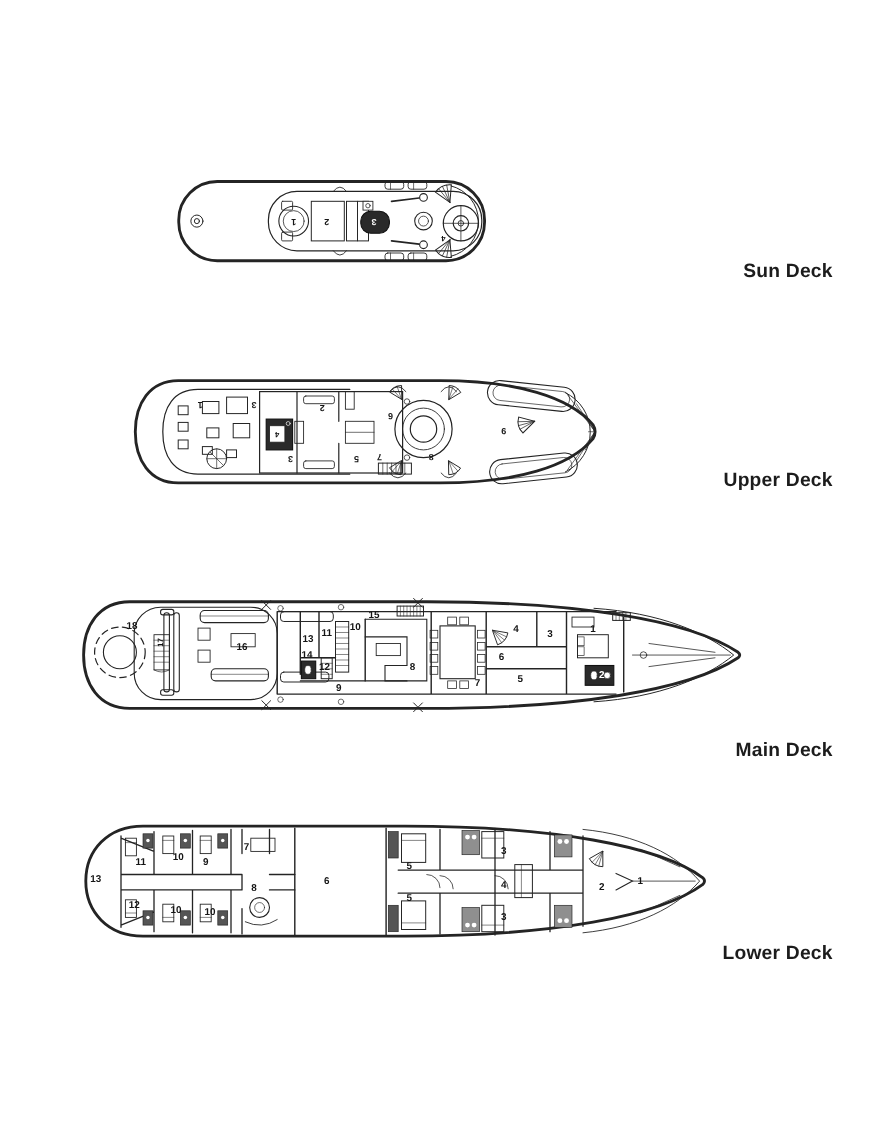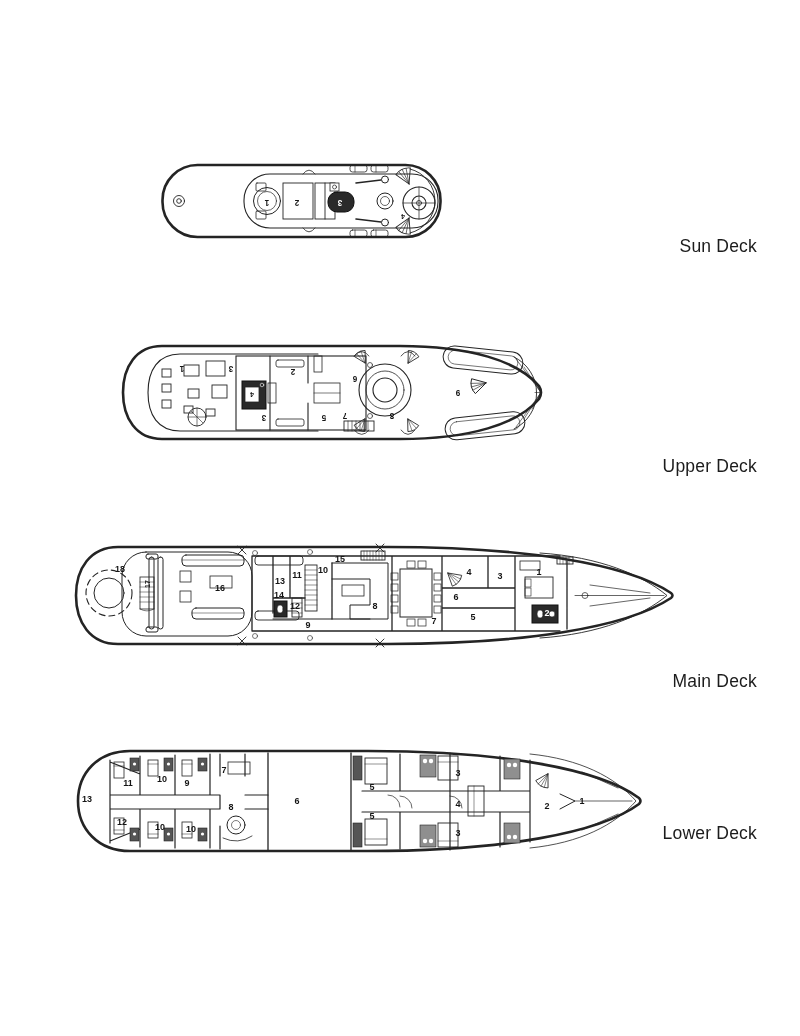--- a/index.html
+++ b/index.html
@@ -1,20 +1,20 @@
 <!DOCTYPE html>
 <html style="--line: #1f1f1f; --label: #1c1c1c; --bg: #ffffff;"><head>
 <meta charset="utf-8">
 <style>
   :root{ --bg:#ffffff; --line:#1f1f1f; --label:#1c1c1c; }
   html,body{margin:0;padding:0;background:var(--bg);}
   .canvas{position:relative;width:800px;height:1036px;background:var(--bg);overflow:hidden;
           font-family:"Liberation Sans",sans-serif;}
   .deck-plan{position:absolute;}
-  .deck-label{position:absolute;right:43px;font-size:17.5px;font-weight:400;
+  .deck-label{position:absolute;right:43px;font-size:17.5px;font-weight:700;
               letter-spacing:.2px;color:var(--label);white-space:nowrap;}
   .num{font-family:"Liberation Sans",sans-serif;font-size:8.2px;font-weight:700;
        fill:#151515;stroke:none;text-anchor:middle;dominant-baseline:central;}
   .num-big{font-size:9px;}
   .num-w{fill:#ffffff;}
 </style>
 </head>
 <body>
 
 <div class="canvas">
@@ -173,21 +173,21 @@
         <text class="num" x="134" y="51" transform="rotate(180 134 51)" style="font-size:7px">4</text>
         <text class="num" x="146" y="74" transform="rotate(180 146 74)">3</text>
         <text class="num" x="206" y="74" transform="rotate(180 206 74)">5</text>
         <text class="num" x="237" y="35" transform="rotate(180 237 35)">6</text>
         <text class="num" x="227" y="72" transform="rotate(180 227 72)">7</text>
         <text class="num" x="274" y="72" transform="rotate(180 274 72)">8</text>
         <text class="num" x="340" y="49" transform="rotate(180 340 49)">9</text>
       </g>
     </g>
   </svg>
-  <div class="deck-label" style="top:456px">Upper Deck</div>
+  <div class="deck-label" style="top:426px">Upper Deck</div>
 
   <svg class="deck-plan" style="left:70px;top:543px" width="610" height="105" viewBox="0 0 610 105">
     <g stroke="#242424" fill="none" stroke-linecap="round">
       <path fill="#fff" stroke-width="2.6" d="M48 4 H318 C452 4 556 20 601 50 Q604 52.5 601 55 C556 85 452 101 318 101 H48 C20 101 6 79 6 52.5 C6 26 20 4 48 4 Z"></path>
       <g stroke-width="1">
         <circle cx="39" cy="50" r="15"></circle>
         <circle cx="39" cy="50" r="23" stroke-dasharray="6 4" stroke-width="1.1"></circle>
       </g>
       <rect x="52" y="9" width="130" height="84" rx="24" stroke-width="1"></rect>
       <g stroke-width="1">
@@ -402,15 +402,15 @@
         <text class="num num-big" x="302" y="41">5</text>
         <text class="num num-big" x="302" y="70">5</text>
         <text class="num num-big" x="388" y="27">3</text>
         <text class="num num-big" x="388" y="58">4</text>
         <text class="num num-big" x="388" y="87">3</text>
         <text class="num num-big" x="477" y="60">2</text>
         <text class="num num-big" x="512" y="55">1</text>
       </g>
     </g>
   </svg>
-  <div class="deck-label" style="top:823px">Lower Deck</div>
+  <div class="deck-label" style="top:856px">Lower Deck</div>
 
 </div>
 
 </body></html>

